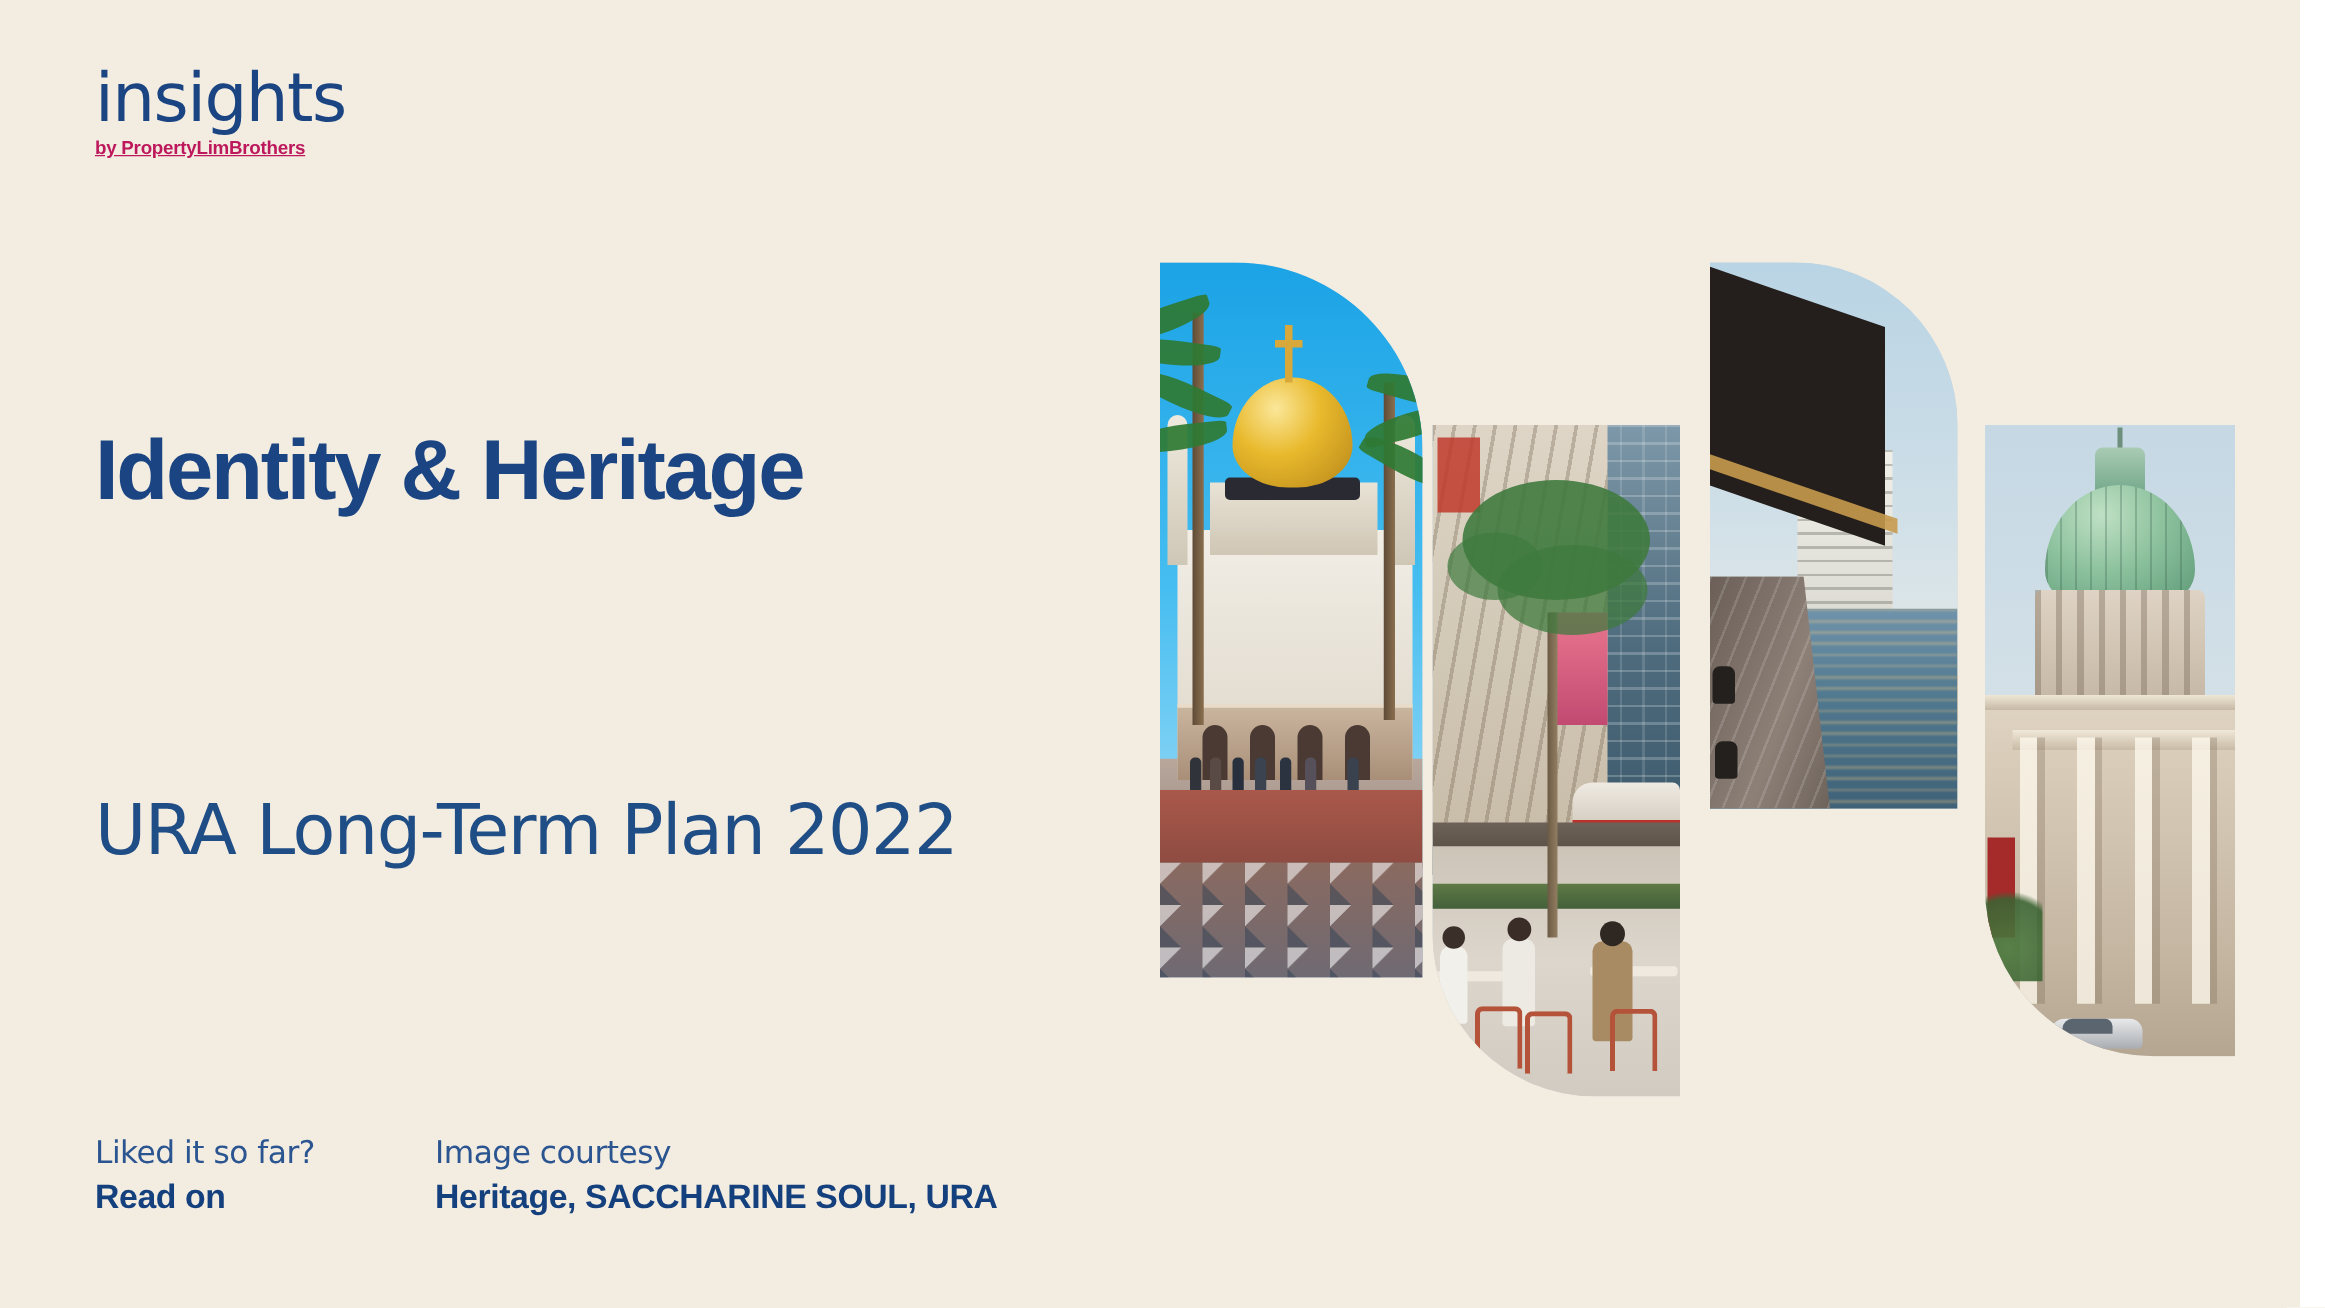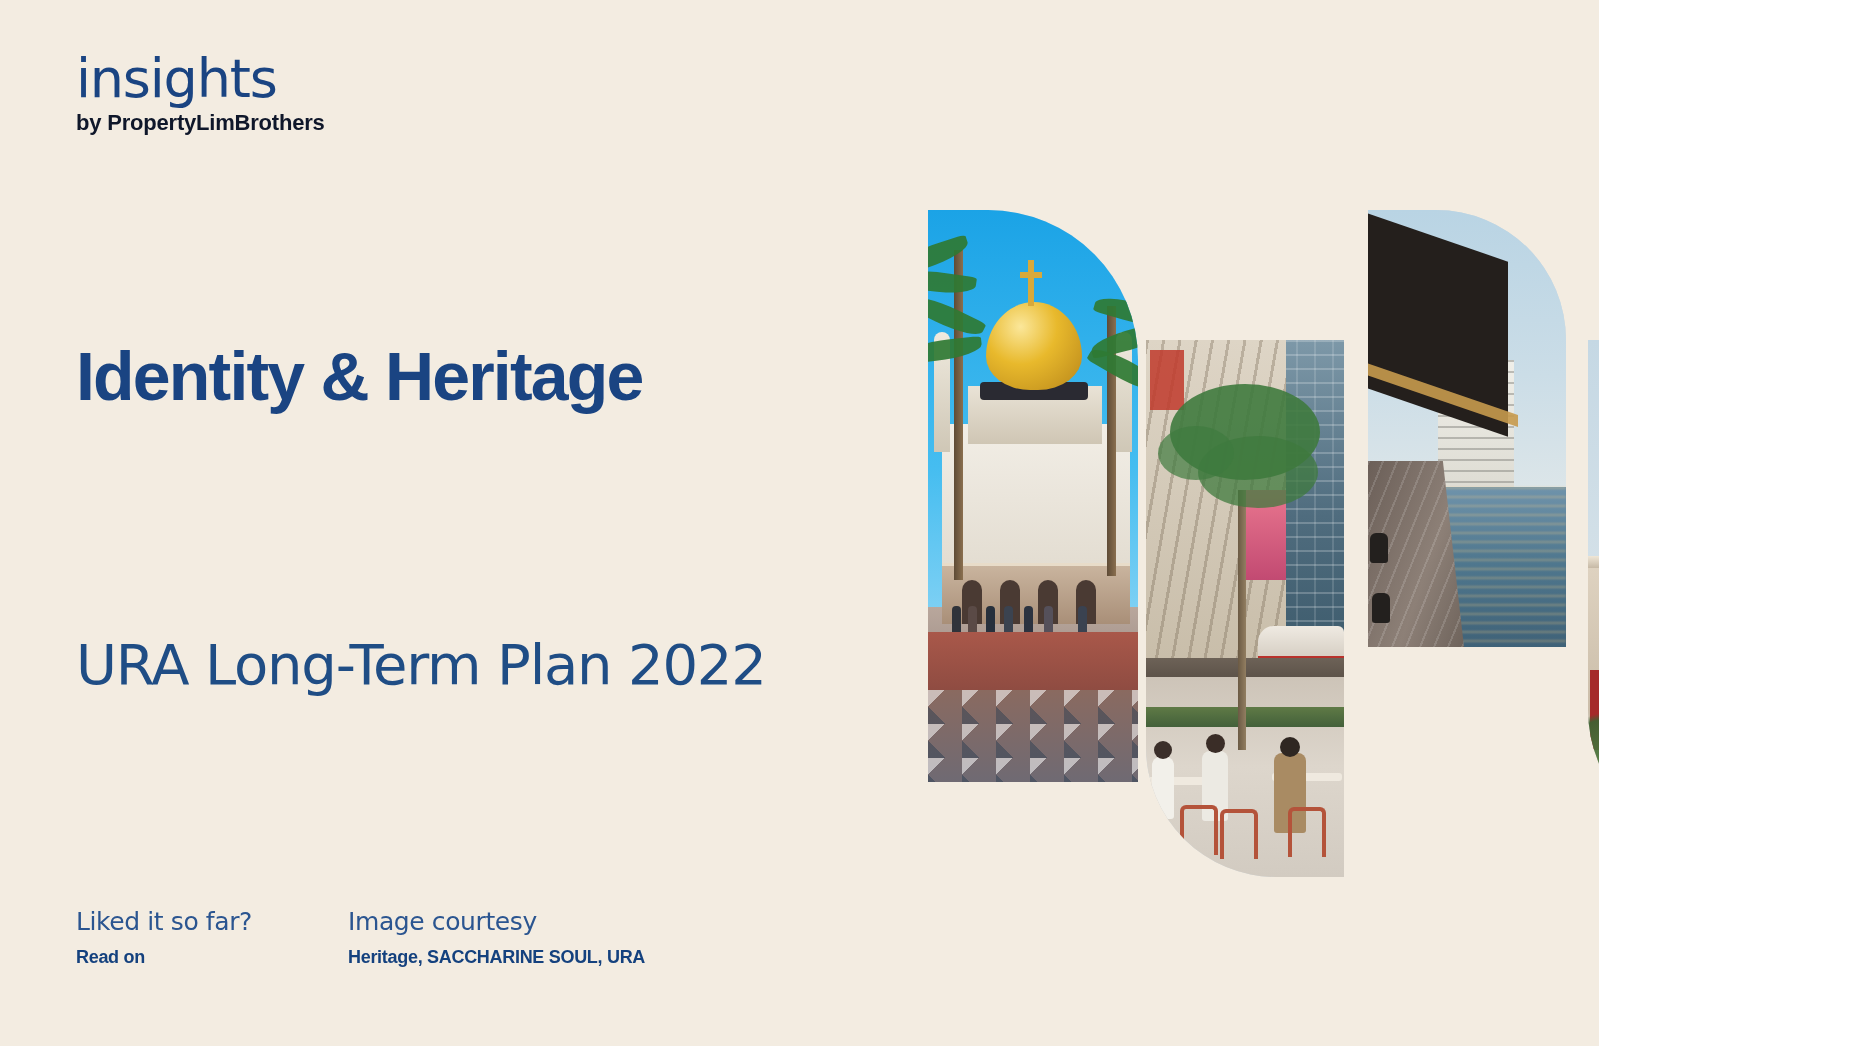--- a/index.html
+++ b/index.html
@@ -7,21 +7,21 @@
     padding: 0;
   }
   body {
     width: 1860px;
     height: 1046px;
     overflow: hidden;
     font-family: "Liberation Sans", sans-serif;
   }
   #page {
     position: relative;
-    width: 1599px;
+    width: 1840px;
     height: 1046px;
     background: #f3ece1;
     overflow: hidden;
   }
 
   
   #logo-block {
     position: absolute;
     left: 76px;
     top: 52px;
@@ -30,25 +30,26 @@
   #logo-wordmark {
     font-family: "DejaVu Sans", sans-serif;
     font-size: 54px;
     font-weight: 400;
     letter-spacing: -1.2px;
     color: #1a4482;
     line-height: 1.0;
   }
   #logo-tagline {
     font-family: "Liberation Sans", sans-serif;
-    font-size: 22px;
+    font-size: 15px;
     font-weight: 700;
     letter-spacing: -0.2px;
-    color: #0f172a;
+    color: #be185d;
     margin-top: 4px;
+    text-decoration: underline;
   }
 
   
   #headline {
     position: absolute;
     left: 76px;
     top: 337px;
     width: 880px;
   }
   .headline-line {
@@ -89,21 +90,21 @@
     font-family: "DejaVu Sans", sans-serif;
     font-size: 25px;
     font-weight: 400;
     letter-spacing: -0.4px;
     color: #2b5590;
     line-height: 34px;
     white-space: nowrap;
   }
   .footer-bottom-line {
     font-family: "Liberation Sans", sans-serif;
-    font-size: 18px;
+    font-size: 27px;
     font-weight: 700;
     letter-spacing: -0.3px;
     color: #14417e;
     line-height: 36px;
     white-space: nowrap;
   }
 
   
   #collage { position: absolute; left: 0; top: 0; width: 1860px; height: 1046px; }
   .panel {

